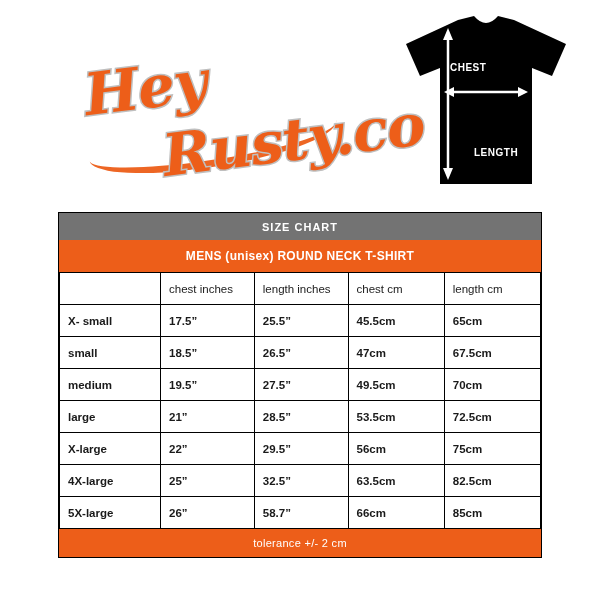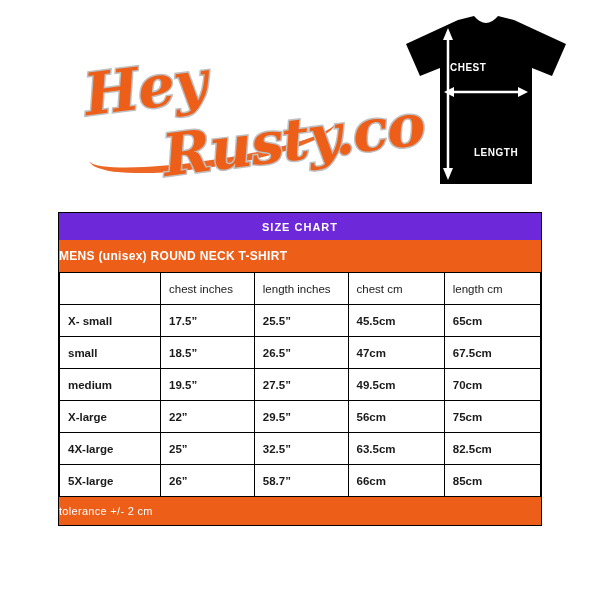--- a/index.html
+++ b/index.html
@@ -95,31 +95,32 @@
   
   .chart {
     position: absolute;
     left: 58px;
     top: 212px;
     width: 484px;
     border: 1px solid #000000;
     box-sizing: border-box;
   }
   .bar-black {
-    background: #6d28d9;
+    background: #737373;
     color: #ffffff;
     text-align: center;
     font-size: 11px;
     font-weight: bold;
     letter-spacing: 1px;
     padding: 8px 0 7px 0;
   }
   .bar-orange {
     background: #ED5E19;
     color: #ffffff;
+    text-align: center;
     font-size: 12px;
     font-weight: bold;
     letter-spacing: 0.3px;
     padding: 9px 0 9px 0;
   }
   .bar-orange.footer {
     font-size: 11px;
     font-weight: normal;
     padding: 8px 0 8px 0;
   }
@@ -220,20 +221,27 @@
           <td>67.5cm</td>
         </tr>
         <tr>
           <td>medium</td>
           <td>19.5”</td>
           <td>27.5”</td>
           <td>49.5cm</td>
           <td>70cm</td>
         </tr>
         <tr>
+          <td>large</td>
+          <td>21”</td>
+          <td>28.5”</td>
+          <td>53.5cm</td>
+          <td>72.5cm</td>
+        </tr>
+        <tr>
           <td>X-large</td>
           <td>22”</td>
           <td>29.5”</td>
           <td>56cm</td>
           <td>75cm</td>
         </tr>
         <tr>
           <td>4X-large</td>
           <td>25”</td>
           <td>32.5”</td>

